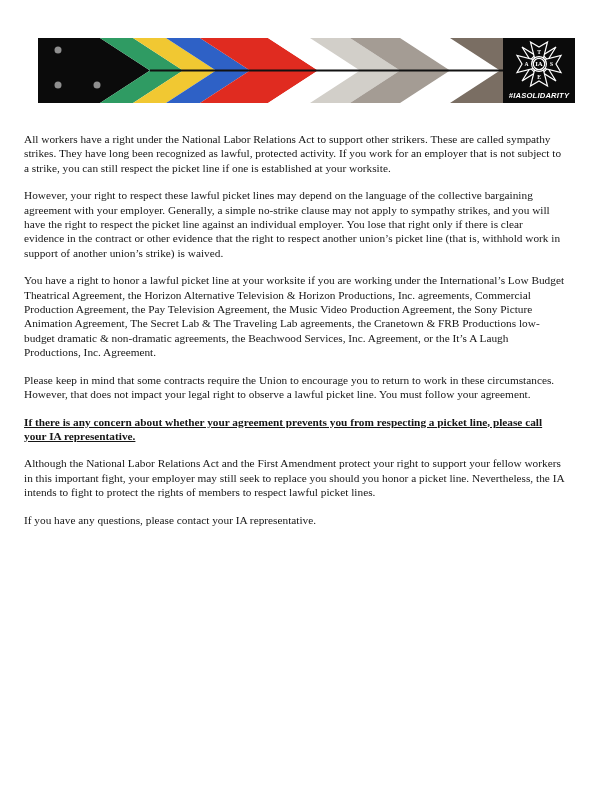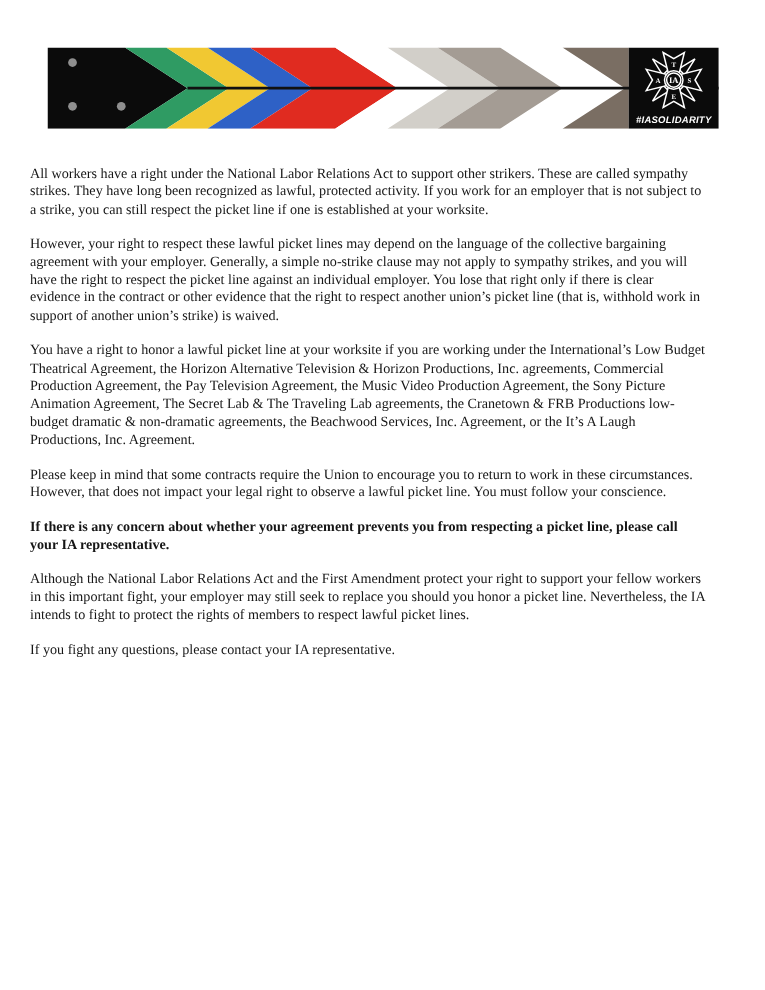--- a/index.html
+++ b/index.html
@@ -24,21 +24,21 @@
     position: absolute;
     left: 24px;
     top: 132px;
     width: 541px;
     font-size: 11.3px;
     line-height: 14.4px;
     color: #161616;
     text-align: left;
   }
   .content p { margin: 0 0 13px 0; }
-  .content p.bold { font-weight: bold; }
+  .content p.bold { font-weight: bold; text-decoration: underline; }
   .logo-letter {
     font-family: "Liberation Serif", serif;
     font-size: 5.6px;
     font-weight: bold;
     fill: #ffffff;
     stroke: none;
   }
   .logo-monogram {
     font-family: "Liberation Serif", serif;
     font-size: 6.8px;
@@ -102,19 +102,19 @@
       </g>
 
       <text class="hashtag-text" x="501" y="60" text-anchor="middle">#IASOLIDARITY</text>
     </svg>
   </div>
 
   <div class="content">
     <p>All workers have a right under the National Labor Relations Act to support other strikers.  These are called sympathy strikes.  They have long been recognized as lawful, protected activity.  If you work for an employer that is not subject to a strike, you can still respect the picket line if one is established at your worksite.</p>
     <p>However, your right to respect these lawful picket lines may depend on the language of the collective bargaining agreement with your employer.  Generally, a simple no-strike clause may not apply to sympathy strikes, and you will have the right to respect the picket line against an individual employer.  You lose that right only if there is clear evidence in the contract or other evidence that the right to respect another union’s picket line (that is, withhold work in support of another union’s strike) is waived.</p>
     <p>You have a right to honor a lawful picket line at your worksite if you are working under the International’s Low Budget Theatrical Agreement, the Horizon Alternative Television &amp; Horizon Productions, Inc. agreements, Commercial Production Agreement, the Pay Television Agreement, the Music Video Production Agreement, the Sony Picture Animation Agreement, The Secret Lab &amp; The Traveling Lab agreements, the Cranetown &amp; FRB Productions low-budget dramatic &amp; non-dramatic agreements, the Beachwood Services, Inc. Agreement, or the It’s A Laugh Productions, Inc. Agreement.</p>
-    <p>Please keep in mind that some contracts require the Union to encourage you to return to work in these circumstances. However, that does not impact your legal right to observe a lawful picket line. You must follow your conscience.</p>
+    <p>Please keep in mind that some contracts require the Union to encourage you to return to work in these circumstances. However, that does not impact your legal right to observe a lawful picket line. You must follow your agreement.</p>
     <p class="bold">If there is any concern about whether your agreement prevents you from respecting a picket line, please call your IA representative.</p>
     <p>Although the National Labor Relations Act and the First Amendment protect your right to support your fellow workers in this important fight, your employer may still seek to replace you should you honor a picket line. Nevertheless, the IA intends to fight to protect the rights of members to respect lawful picket lines.</p>
-    <p>If you fight any questions, please contact your IA representative.</p>
+    <p>If you have any questions, please contact your IA representative.</p>
   </div>
 
 </div>
 
 </body></html>

